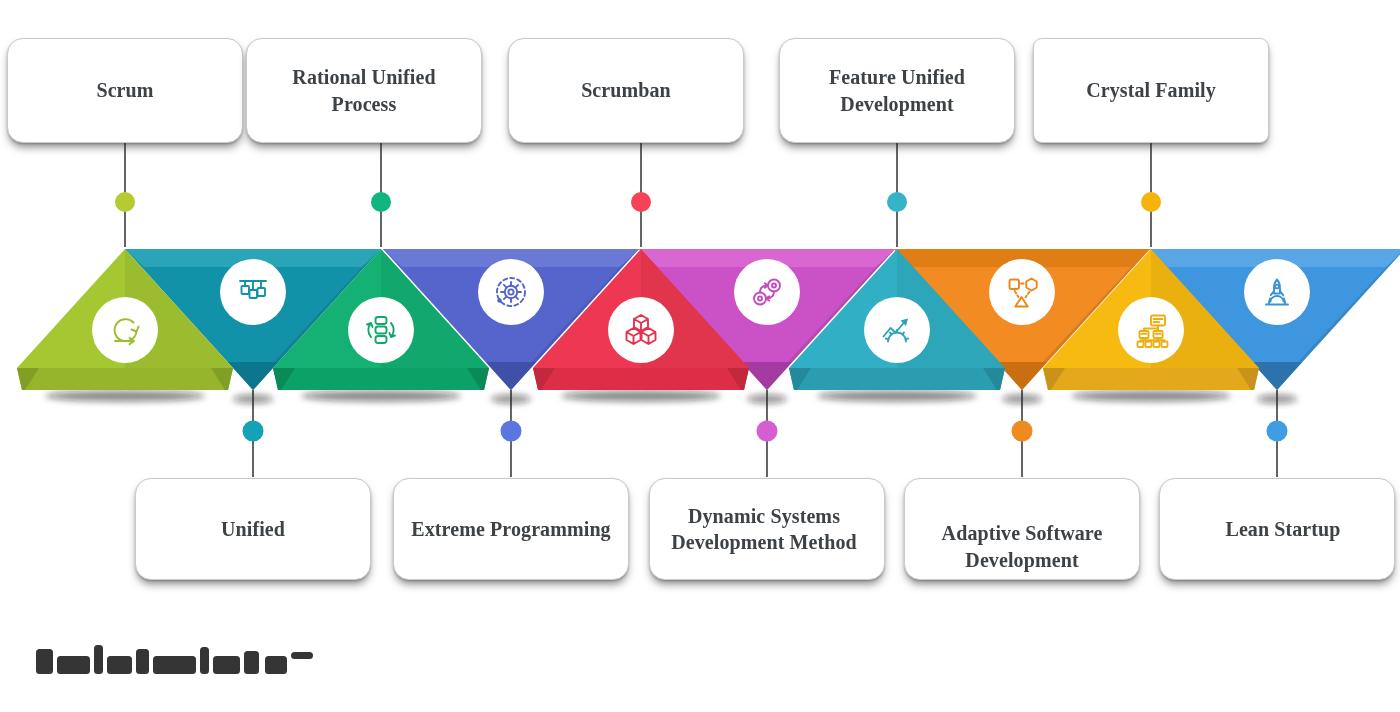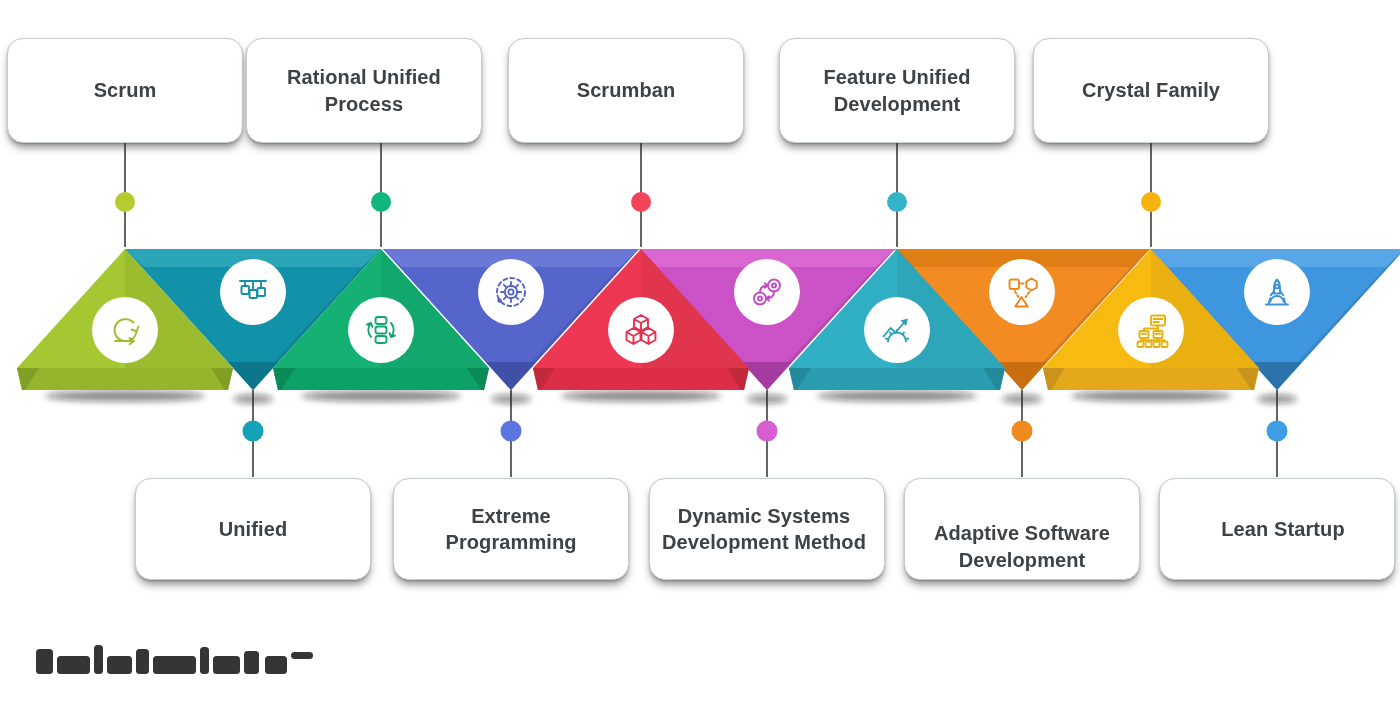--- a/index.html
+++ b/index.html
@@ -1,17 +1,17 @@
 <!DOCTYPE html>
 <html><head>
 <meta charset="utf-8">
 <style>
   html,body{margin:0;padding:0;background:#fff;}
   .stage{position:relative;width:1400px;height:712px;background:#ffffff;overflow:hidden;
-         font-family:Liberation Sans, sans-serif;}
+         font-family:Liberation Serif, serif;}
   #diagram-svg{position:absolute;left:0;top:0;}
   .card{position:absolute;width:236px;box-sizing:border-box;background:#ffffff;
         border:1.6px solid #c6cbd0;border-radius:16px;display:flex;align-items:center;
         justify-content:center;text-align:center;padding:6px 12px;
         box-shadow:0 6px 8px -2px rgba(40,40,40,.55), 0 1px 2px rgba(40,40,40,.25);}
   .card.top{top:38px;height:105px;}
   .card.bottom{top:478px;height:102px;}
   .card-label{font-size:20px;font-weight:700;line-height:1.32;color:#3d4246;letter-spacing:.1px;}
 </style>
 </head>
@@ -241,21 +241,21 @@
       </div>
       <div class="card top" style="left: 246px;">
         <span class="card-label">Rational Unified Process</span>
       </div>
       <div class="card top" style="left: 508px;">
         <span class="card-label">Scrumban</span>
       </div>
       <div class="card top" style="left: 779px;">
         <span class="card-label">Feature Unified Development</span>
       </div>
-      <div class="card top" style="left: 1033px;">
+      <div class="card top" style="left: 1033px; border-radius: 9px;">
         <span class="card-label">Crystal Family</span>
       </div>
     </div>
   <div id="bottom-row">
       <div class="card bottom" style="left: 135px;">
         <span class="card-label">Unified</span>
       </div>
       <div class="card bottom" style="left: 393px;">
         <span class="card-label">Extreme Programming</span>
       </div>

